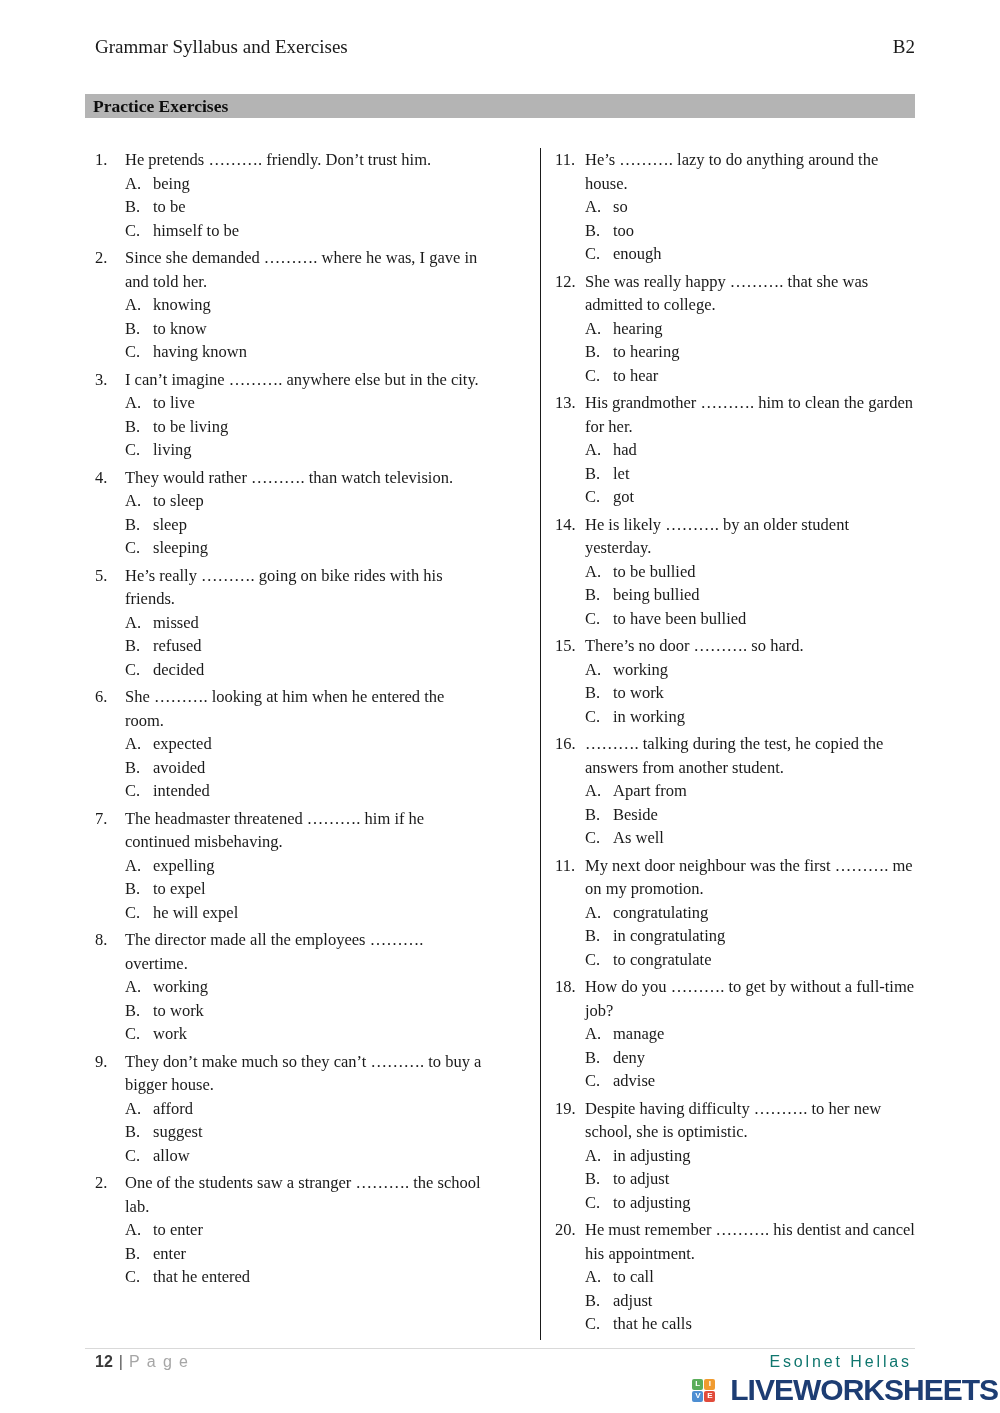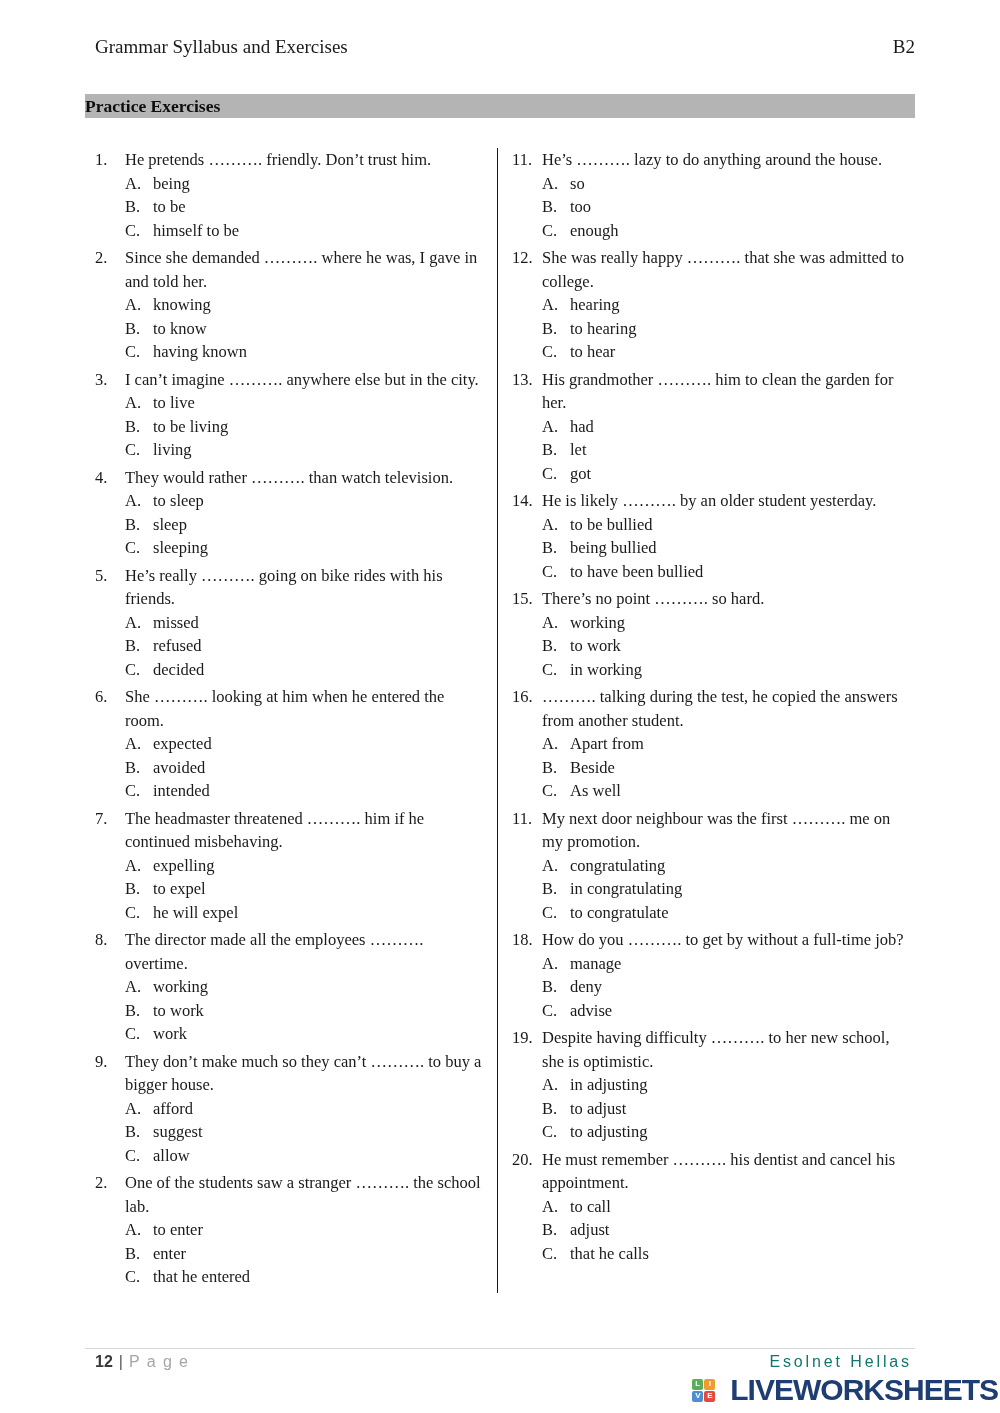--- a/index.html
+++ b/index.html
@@ -25,30 +25,30 @@
   .banner {
     position: relative;
     margin: 36px 85px 0 85px;
     height: 24px;
     background: #b4b4b4;
     font-weight: bold;
     font-size: 17.5px;
     line-height: 24px;
     color: #0d0d0d;
   }
-  .banner .banner-left { padding-left: 0; margin-top: 28px; }
+  .banner .banner-left { padding-left: 8px; margin-top: 28px; }
   .banner .banner-right { position: absolute; left: 312px; top: 0; }
   
   .content {
     margin: 30px 85px 0 85px;
     display: grid;
     grid-template-columns: 412px 418px;
   }
   .col { padding-left: 10px; padding-right: 15px; }
-  .col-right { border-left: 1px solid #1a1a1a; padding-left: 14px; padding-right: 0; }
+  .col-right { border-left: 1px solid #1a1a1a; padding-left: 14px; padding-right: 0; margin-left: 43px; }
   .question {
     display: grid;
     grid-template-columns: 30px 1fr;
     margin-bottom: 4px;
     font-size: 16.5px;
     line-height: 23.5px;
   }
   .q-num { }
   .q-text { }
   .option { display: grid; grid-template-columns: 28px 1fr; }
@@ -374,21 +374,21 @@
             </div>
             <div class="option">
               <span class="opt-letter">C.</span>
               <span class="opt-text">to have been bullied</span>
             </div>
           </div>
         </div>
         <div class="question">
           <div class="q-num">15.</div>
           <div class="q-body">
-            <div class="q-text">There’s no point ………. so hard.</div>
+            <div class="q-text">There’s no door ………. so hard.</div>
             <div class="option">
               <span class="opt-letter">A.</span>
               <span class="opt-text">working</span>
             </div>
             <div class="option">
               <span class="opt-letter">B.</span>
               <span class="opt-text">to work</span>
             </div>
             <div class="option">
               <span class="opt-letter">C.</span>

